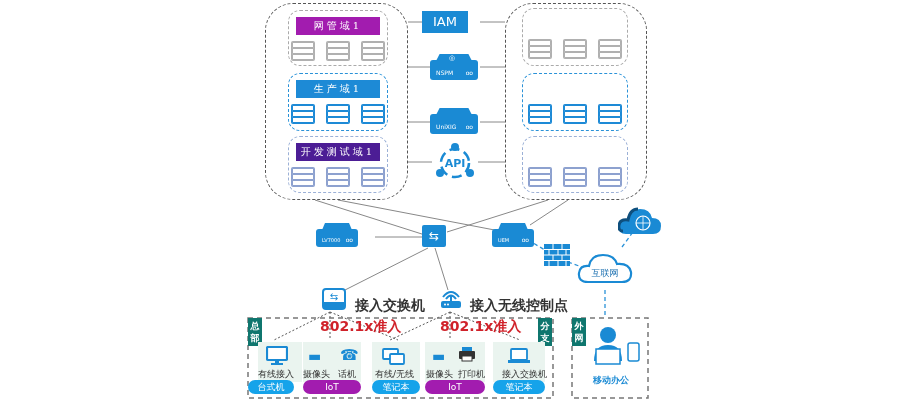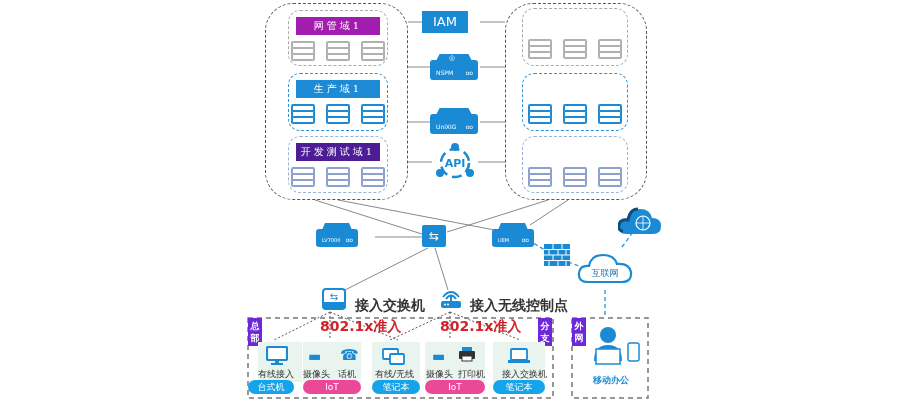--- a/index.html
+++ b/index.html
@@ -19,24 +19,24 @@
   .server.mgmt{color:#b0b0b0;background:#b0b0b0;}
   .server.prod{color:#1d8ad6;background:#1d8ad6;}
   .server.dev{color:#8da1cf;background:#8da1cf;}
   .iam{background:#1a8ad4;color:#fff;font-size:13px;text-align:center;line-height:22px;width:46px;height:22px;}
   .device{background:#1a8ad4;border-radius:3px;color:#fff;font-size:6px;box-sizing:border-box;}
   .device .cap{position:absolute;top:-6px;left:6px;right:6px;height:7px;background:#1a8ad4;clip-path:polygon(10% 0,90% 0,100% 100%,0 100%);}
   .device .lbl{position:absolute;left:6px;bottom:4px;}
   .device .dots{position:absolute;right:5px;bottom:4px;}
   .tag{position:absolute;height:14px;line-height:14px;border-radius:7px;font-size:9px;color:#fff;text-align:center;}
   .tag.blue{background:#15a3ea;}
-  .tag.dark{background:#ec4899;}
+  .tag.dark{background:#a21caf;}
   .tile{position:absolute;background:#eaf4ef;}
   .lbl-dev{position:absolute;font-size:9px;color:#333;white-space:nowrap;}
-  .side-tag{position:absolute;background:#6d28d9;color:#fff;font-size:9px;width:14px;text-align:center;line-height:12px;padding:2px 0;font-weight:bold;}
+  .side-tag{position:absolute;background:#0f766e;color:#fff;font-size:9px;width:14px;text-align:center;line-height:12px;padding:2px 0;font-weight:bold;}
   .red{color:#d0222a;font-size:14px;font-weight:bold;position:absolute;white-space:nowrap;}
   .bold-lbl{font-size:14px;font-weight:bold;color:#333;position:absolute;white-space:nowrap;}
   svg.lines{position:absolute;left:0;top:0;}
 </style>
 </head>
 <body>
 
 <svg class="lines" width="900" height="400">
 
   <g stroke="#888" stroke-width="1" fill="none">

